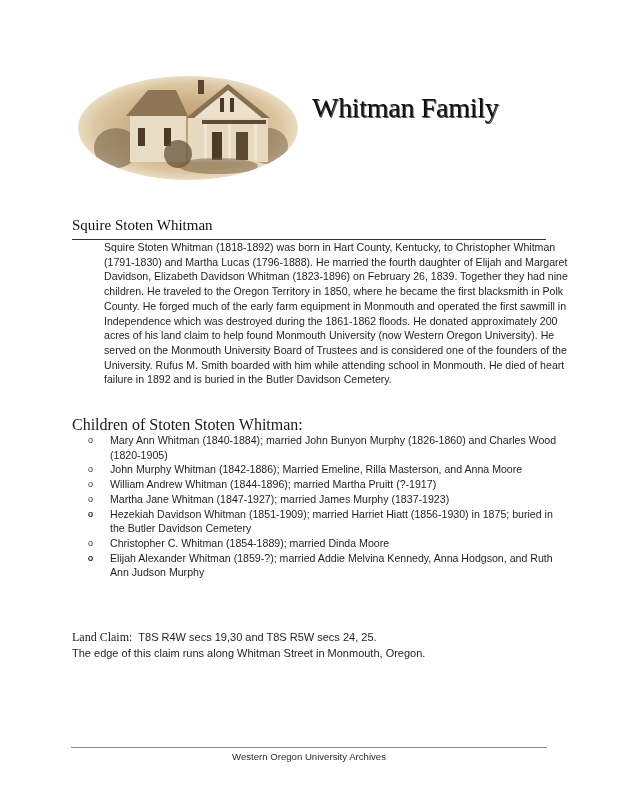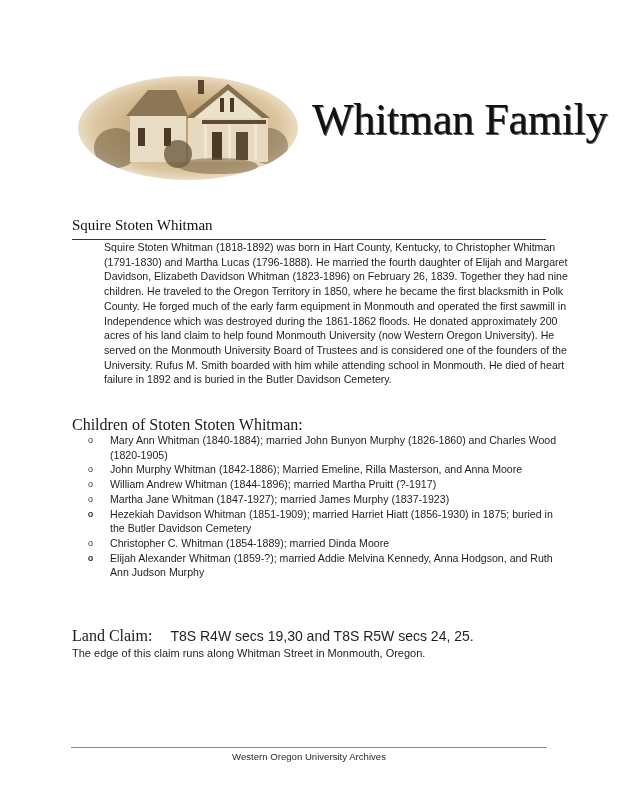--- a/index.html
+++ b/index.html
@@ -9,22 +9,22 @@
 
     .header-photo {
       position: absolute; left: 78px; top: 76px; width: 220px; height: 104px;
       border-radius: 50%;
       background: radial-gradient(ellipse at center, #b89a6e 0%, #c9ae84 35%, #dcc7a2 60%, rgba(240,228,205,0.6) 80%, rgba(255,255,255,0) 100%);
       overflow: hidden;
     }
     .header-photo svg { position: absolute; left: 0; top: 0; }
 
     .title {
-      position: absolute; left: 312px; top: 100px;
-      font-size: 44px; line-height: 40px; font-weight: normal; color: #111;
+      position: absolute; left: 312px; top: 88px;
+      font-size: 28px; line-height: 40px; font-weight: normal; color: #111;
       letter-spacing: -0.3px;
       text-shadow: 1px 1px 0 #555;
     }
 
     .section-heading {
       position: absolute; left: 72px; top: 212px; width: 474px;
       font-size: 15px; line-height: 26px; color: #111;
       border-bottom: 1.5px solid #333; padding-bottom: 1px;
     }
     .bio {
@@ -43,22 +43,22 @@
     }
     .children-list li { position: relative; padding-left: 22px; }
     .children-list li .bullet {
       position: absolute; left: 0; top: 0; font-size: 9px; color: #333;
     }
 
     .land-claim {
       position: absolute; left: 72px; top: 627px; width: 480px;
       line-height: 18px;
     }
-    .land-claim .label { font-size: 16px; color: #1a1a1a; }
-    .land-claim .value { font-size: 14px; color: #1f1f1f; margin-left: 18px; }
+    .land-claim .label { font-size: 12px; color: #1a1a1a; }
+    .land-claim .value { font-size: 11px; color: #1f1f1f; margin-left: 6px; }
     .land-note {
       position: absolute; left: 72px; top: 646px; width: 480px;
       font-size: 11px; line-height: 14px; color: #1f1f1f;
     }
 
     .footer-rule {
       position: absolute; left: 71px; top: 747px; width: 476px; height: 0;
       border-top: 1px solid #888;
     }
     .footer-text {

